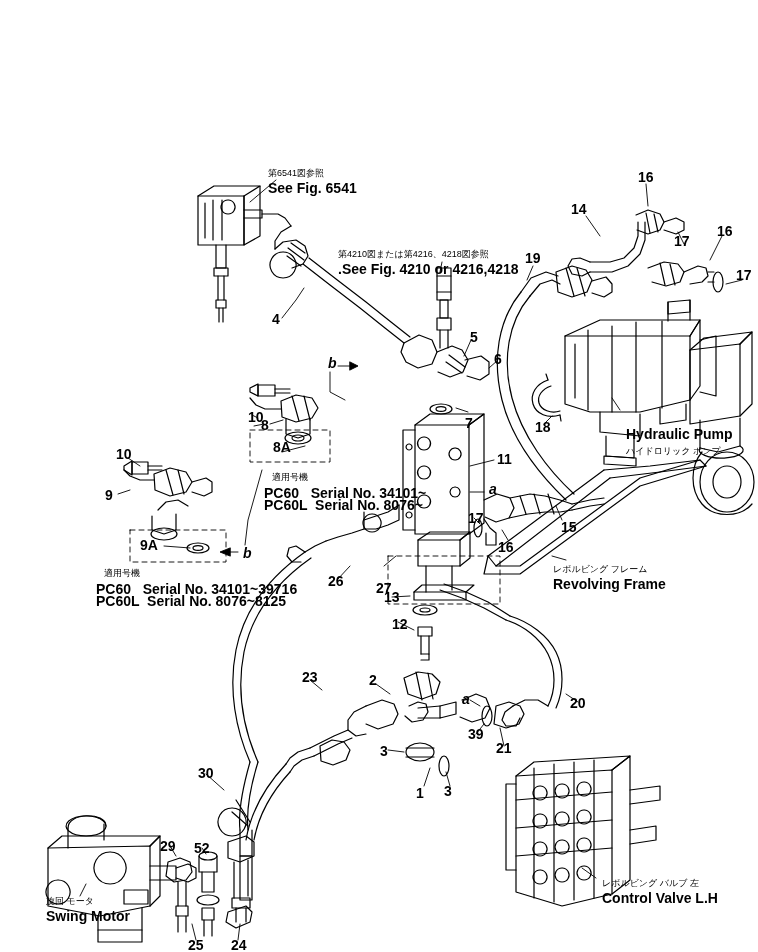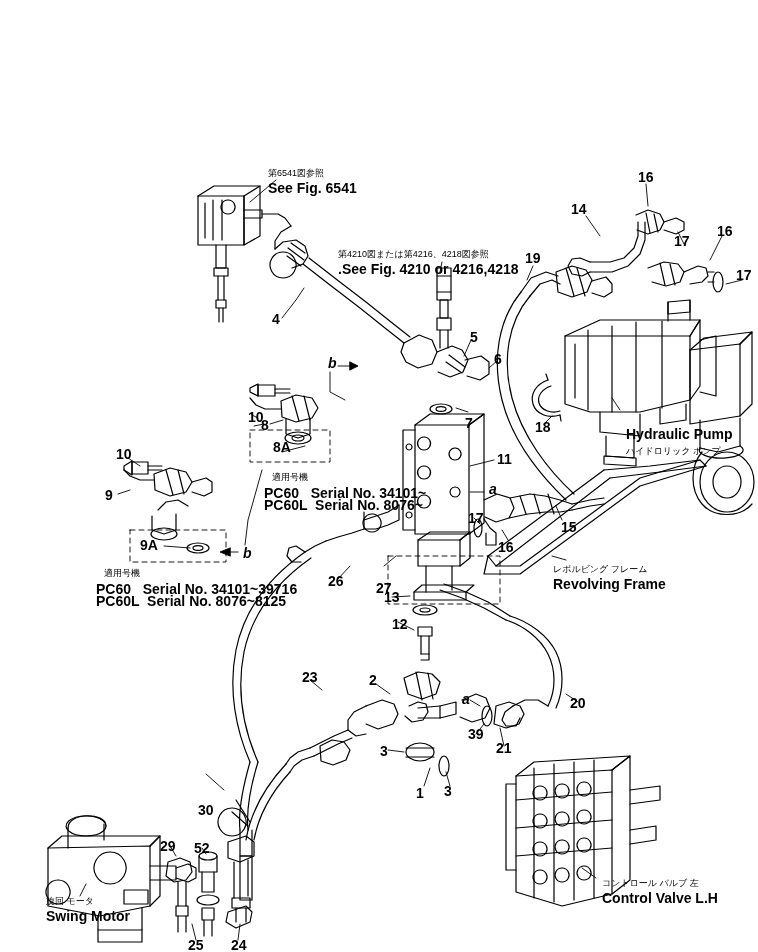--- a/index.html
+++ b/index.html
@@ -369,21 +369,21 @@
 <div class="jp" style="left:104px;top:568px;">適用号機</div>
 <div class="ser" style="left:60px;top:580px;">PC60   Serial No. 34101~39716</div>
 <div class="ser" style="left:60px;top:592px;">PC60L  Serial No. 8076~8125</div>
 
 <div class="jp" style="left:626px;top:414px;margin-top:32px;">ハイドロリック ポンプ</div>
 <div class="cap" style="left:626px;top:426px;">Hydraulic Pump</div>
 
 <div class="jp" style="left:553px;top:564px;">レボルビング フレーム</div>
 <div class="cap" style="left:553px;top:576px;">Revolving Frame</div>
 
-<div class="jp" style="left:602px;top:878px;">コントロール バルブ 左</div>
+<div class="jp" style="left:602px;top:878px;">レボルビング バルブ 左</div>
 <div class="cap" style="left:602px;top:890px;">Control Valve L.H</div>
 
 <div class="jp" style="left:46px;top:896px;">旋回 モータ</div>
 <div class="cap" style="left:46px;top:908px;">Swing Motor</div>
 
 <div class="num" style="left:272px;top:312px;">4</div>
 <div class="num" style="left:470px;top:330px;">5</div>
 <div class="num" style="left:494px;top:352px;">6</div>
 <div class="num" style="left:465px;top:416px;">7</div>
 <div class="num" style="left:261px;top:418px;">8</div>
@@ -408,21 +408,21 @@
 <div class="num" style="left:570px;top:696px;">20</div>
 <div class="num" style="left:496px;top:741px;">21</div>
 <div class="num" style="left:468px;top:727px;">39</div>
 <div class="num" style="left:302px;top:670px;">23</div>
 <div class="num" style="left:231px;top:938px;">24</div>
 <div class="num" style="left:188px;top:938px;">25</div>
 <div class="num" style="left:328px;top:574px;">26</div>
 <div class="num" style="left:376px;top:581px;">27</div>
 <div class="num" style="left:194px;top:841px;">52</div>
 <div class="num" style="left:160px;top:839px;">29</div>
-<div class="num" style="left:198px;top:766px;margin-top:37px;">30</div>
+<div class="num" style="left:198px;top:766px;">30</div>
 <div class="num" style="left:416px;top:786px;">1</div>
 <div class="num" style="left:369px;top:673px;">2</div>
 <div class="num" style="left:380px;top:744px;">3</div>
 <div class="num" style="left:444px;top:784px;">3</div>
 
 <div class="num ital" style="left:489px;top:482px;">a</div>
 <div class="num ital" style="left:462px;top:692px;">a</div>
 <div class="num ital" style="left:328px;top:356px;">b</div>
 <div class="num ital" style="left:243px;top:546px;">b</div>
 

